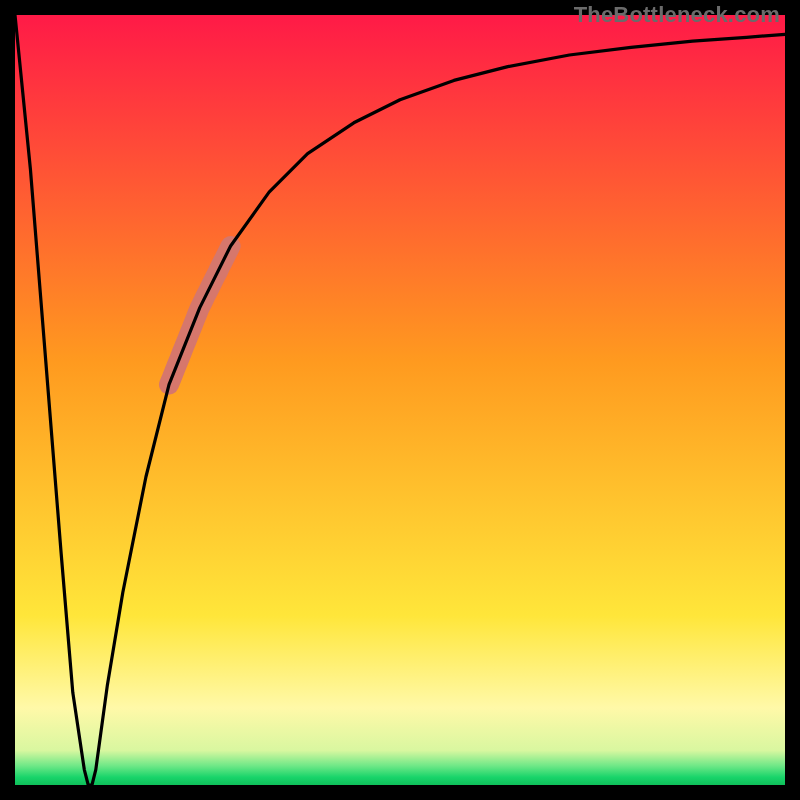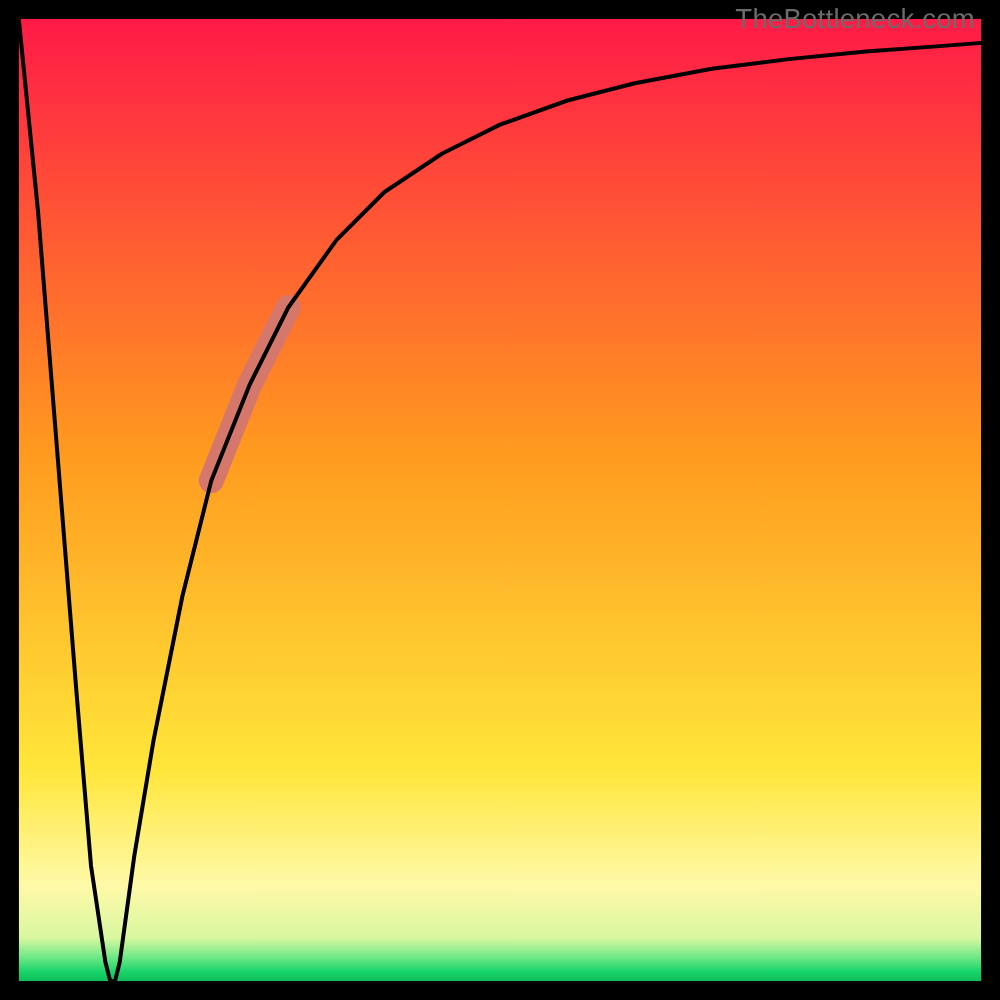--- a/index.html
+++ b/index.html
@@ -25,21 +25,21 @@
     top: 0;
     width: 770px;
     height: 770px;
   }
   .watermark {
     position: absolute;
     top: 2px;
     right: 20px;
     color: #6b6b6b;
     font-size: 22px;
-    font-weight: 400;
+    font-weight: 700;
     letter-spacing: 0.2px;
   }
 </style>
 </head>
 <body>
 
 <div class="frame">
 
   <svg class="plot" viewBox="0 0 770 770">
     <defs>

